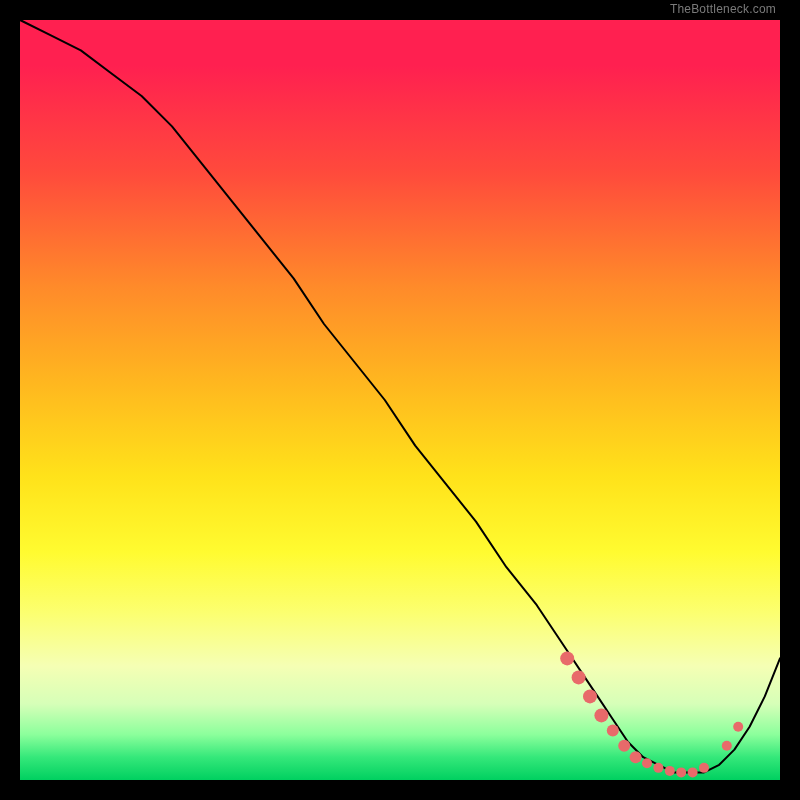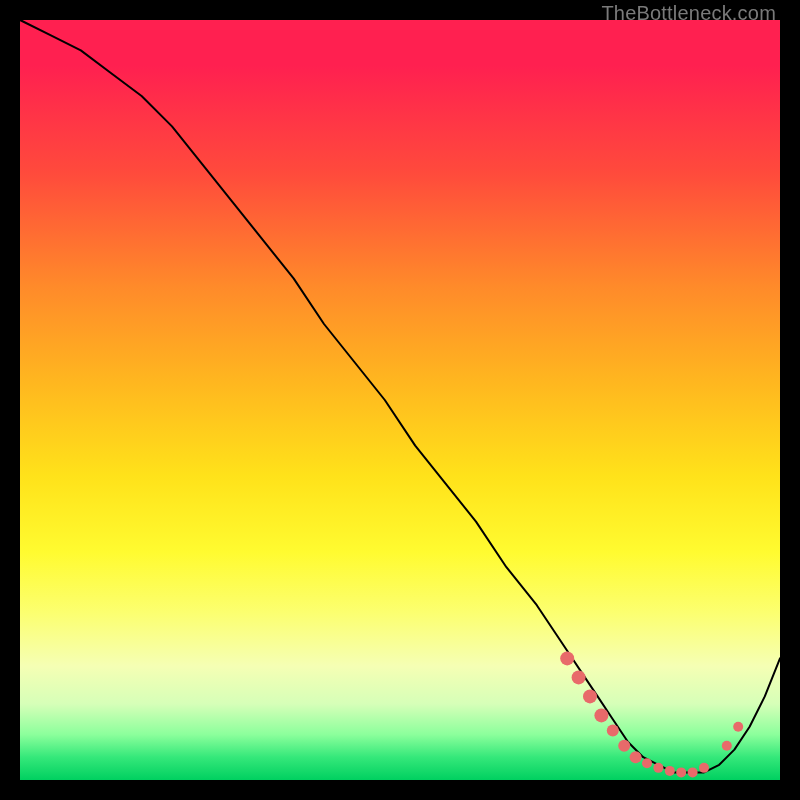--- a/index.html
+++ b/index.html
@@ -37,21 +37,21 @@
       #8cff9c 94%,
       #35e87a 97%,
       #00d060 100%
     );
   }
   .watermark {
     position: absolute;
     top: 2px;
     right: 24px;
     color: #7a7a7a;
-    font-size: 20px;
+    font-size: 12px;
     font-weight: 400;
     letter-spacing: 0.2px;
     user-select: none;
   }
   svg.curve {
     position: absolute;
     left: 0;
     top: 0;
     width: 760px;
     height: 760px;

